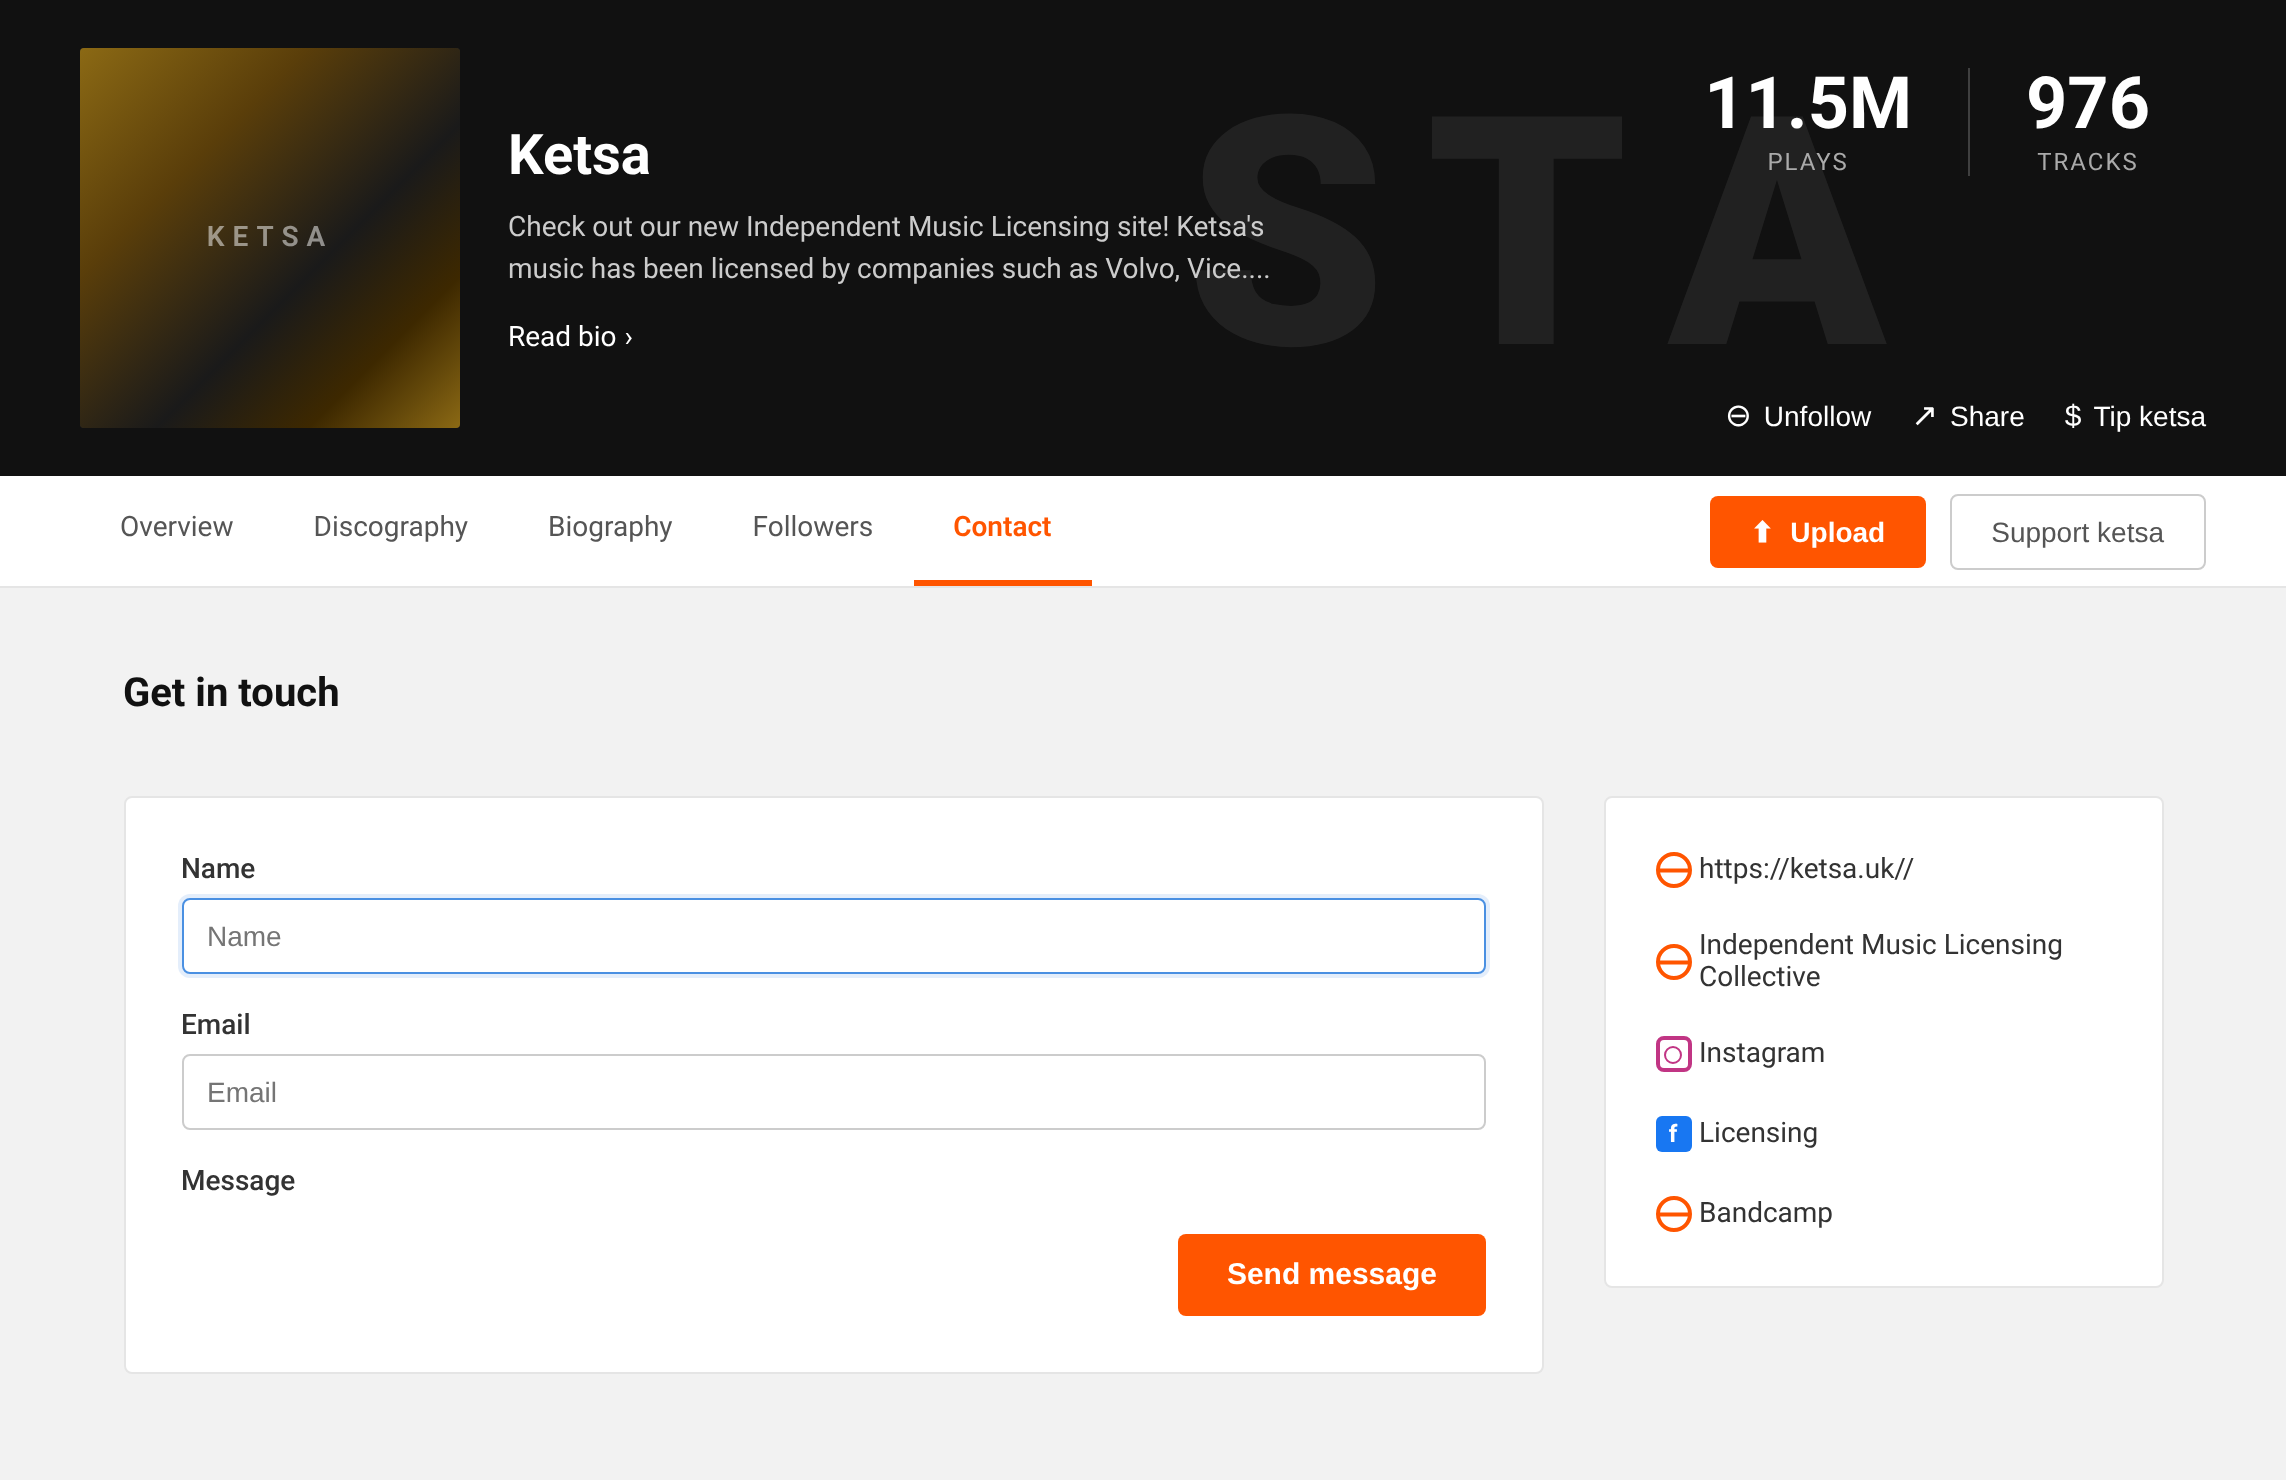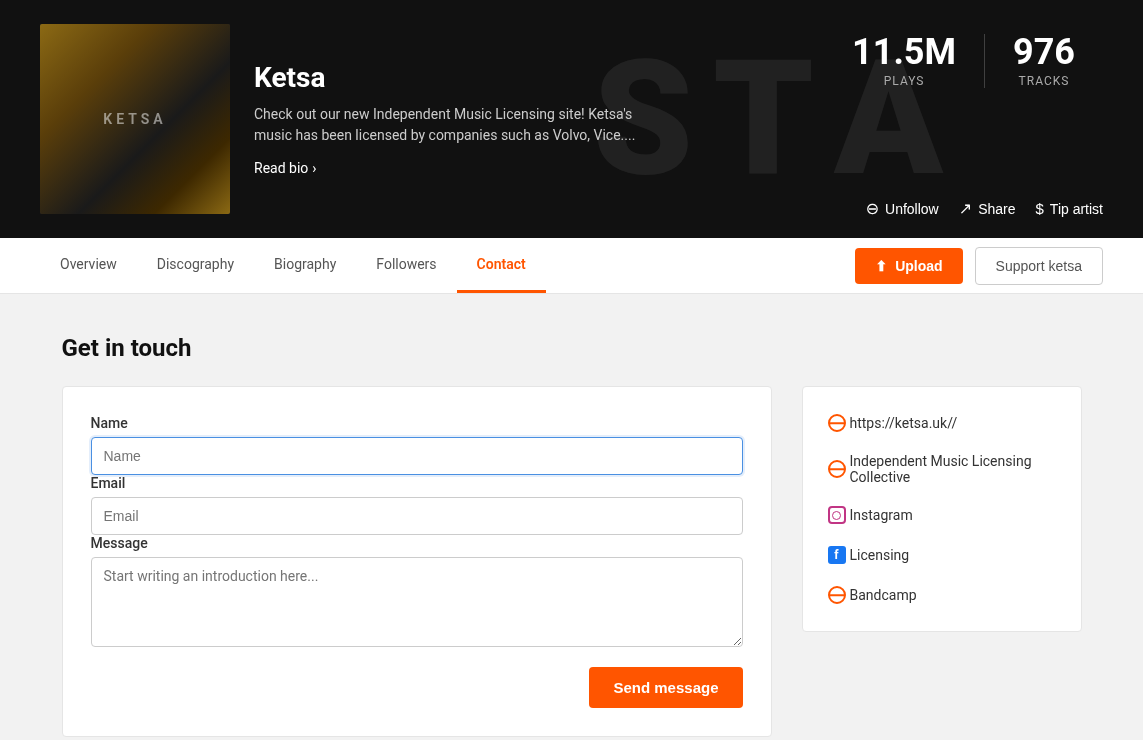--- a/index.html
+++ b/index.html
@@ -189,38 +189,39 @@
       cursor: pointer;
     }
 
     
     .main-content {
       max-width: 1100px;
       margin: 0 auto;
       padding: 40px 40px;
     }
     .section-title {
-      font-size: 24px;
+      font-size: 20px;
       font-weight: 700;
-      margin-bottom: 24px;
+      margin-bottom: 40px;
       color: #111;
     }
     .contact-layout {
       display: flex;
       gap: 30px;
       align-items: flex-start;
     }
     .contact-form-card {
       background: #fff;
       border-radius: 4px;
       border: 1px solid #e5e5e5;
       padding: 28px;
       flex: 1;
     }
     .form-group {
+      margin-bottom: 18px;
     }
     .form-label {
       display: block;
       font-size: 14px;
       color: #333;
       margin-bottom: 6px;
       font-weight: 500;
     }
     .form-input {
       width: 100%;
@@ -385,21 +386,21 @@
     <button class="action-btn">
       <span style="font-size:16px;">⊖</span>
       <span>Unfollow</span>
     </button>
     <button class="action-btn">
       <span style="font-size:16px;">↗</span>
       <span>Share</span>
     </button>
     <button class="action-btn">
       <span style="font-size:15px;">$</span>
-      <span>Tip artist</span>
+      <span>Tip ketsa</span>
     </button>
   </div>
 </div>
 
 <div class="nav-bar">
   <nav class="nav-tabs">
     <a class="nav-tab">Overview</a>
     <a class="nav-tab">Discography</a>
     <a class="nav-tab">Biography</a>
     <a class="nav-tab">Followers</a>
@@ -423,21 +424,20 @@
       <div class="form-group">
         <label class="form-label">Name</label>
         <input class="form-input active-input" type="text" placeholder="Name" style="">
       </div>
       <div class="form-group">
         <label class="form-label">Email</label>
         <input class="form-input" type="email" placeholder="Email" style="">
       </div>
       <div class="form-group">
         <label class="form-label">Message</label>
-        <textarea class="form-textarea" placeholder="Start writing an introduction here..." style=""></textarea>
       </div>
       <div class="form-actions">
         <button class="btn-send">Send message</button>
       </div>
     </div>
 
     <div class="links-card">
 
       <a class="link-item">
         <span class="link-icon">

